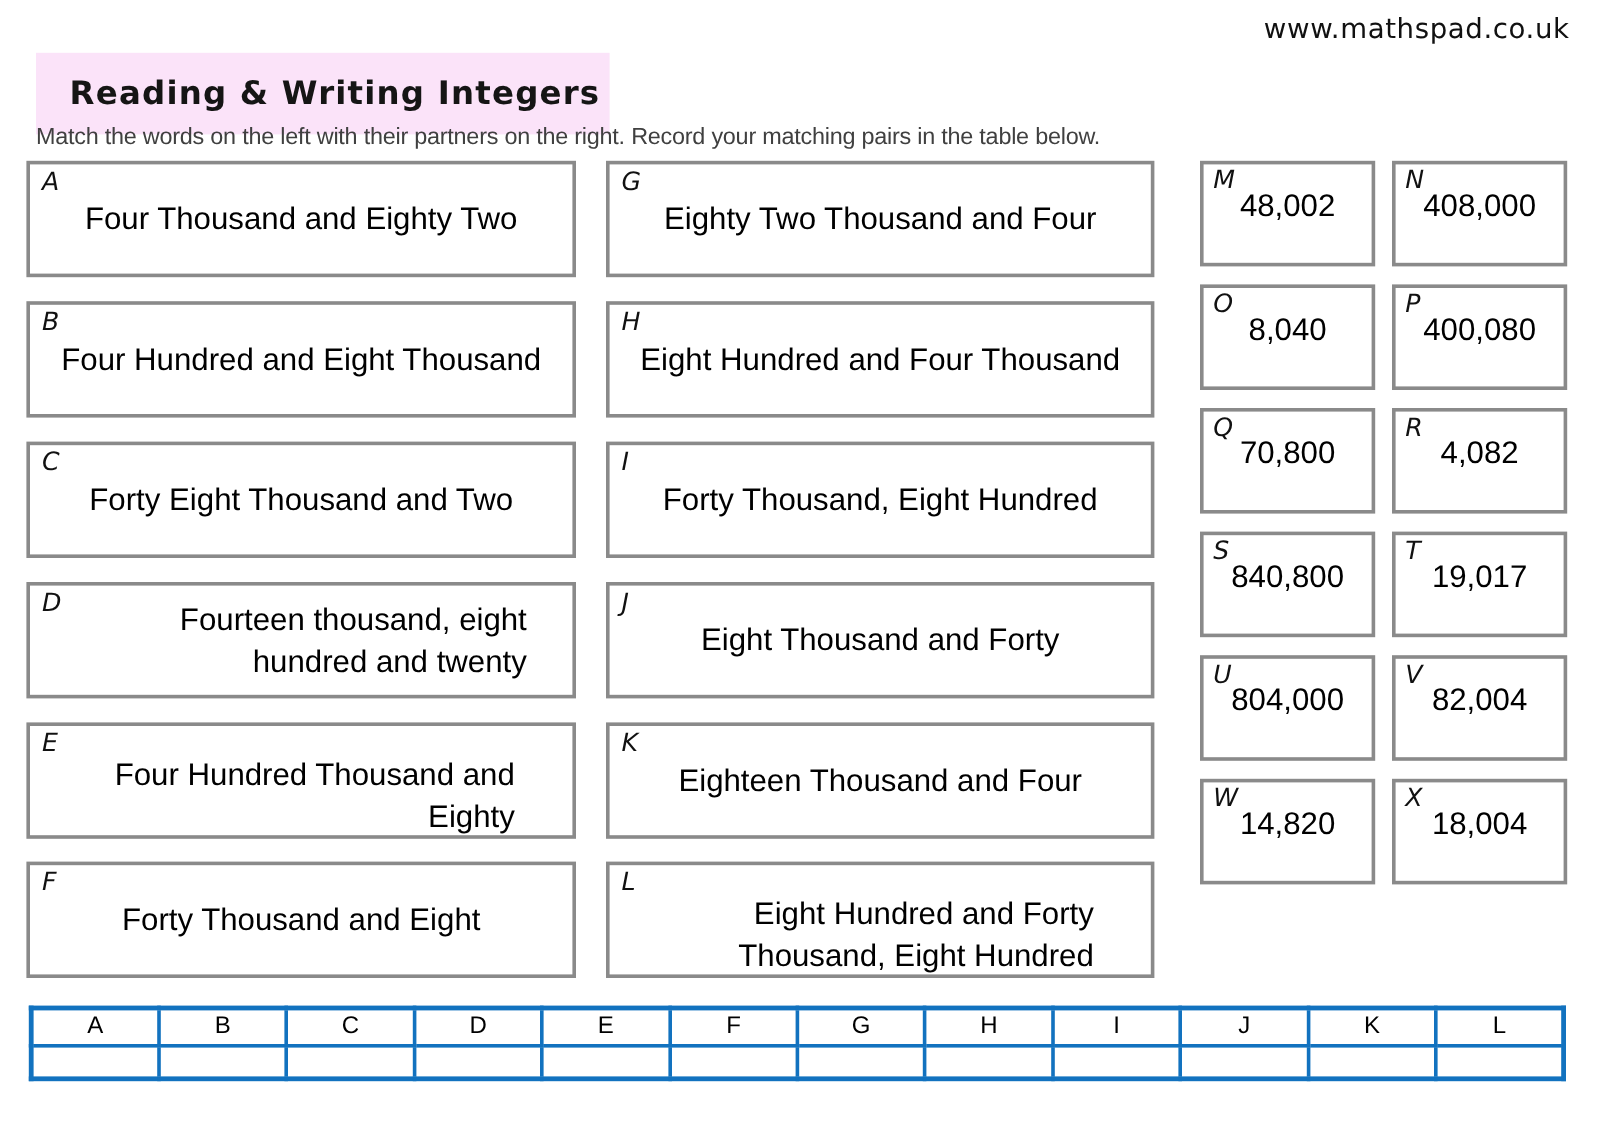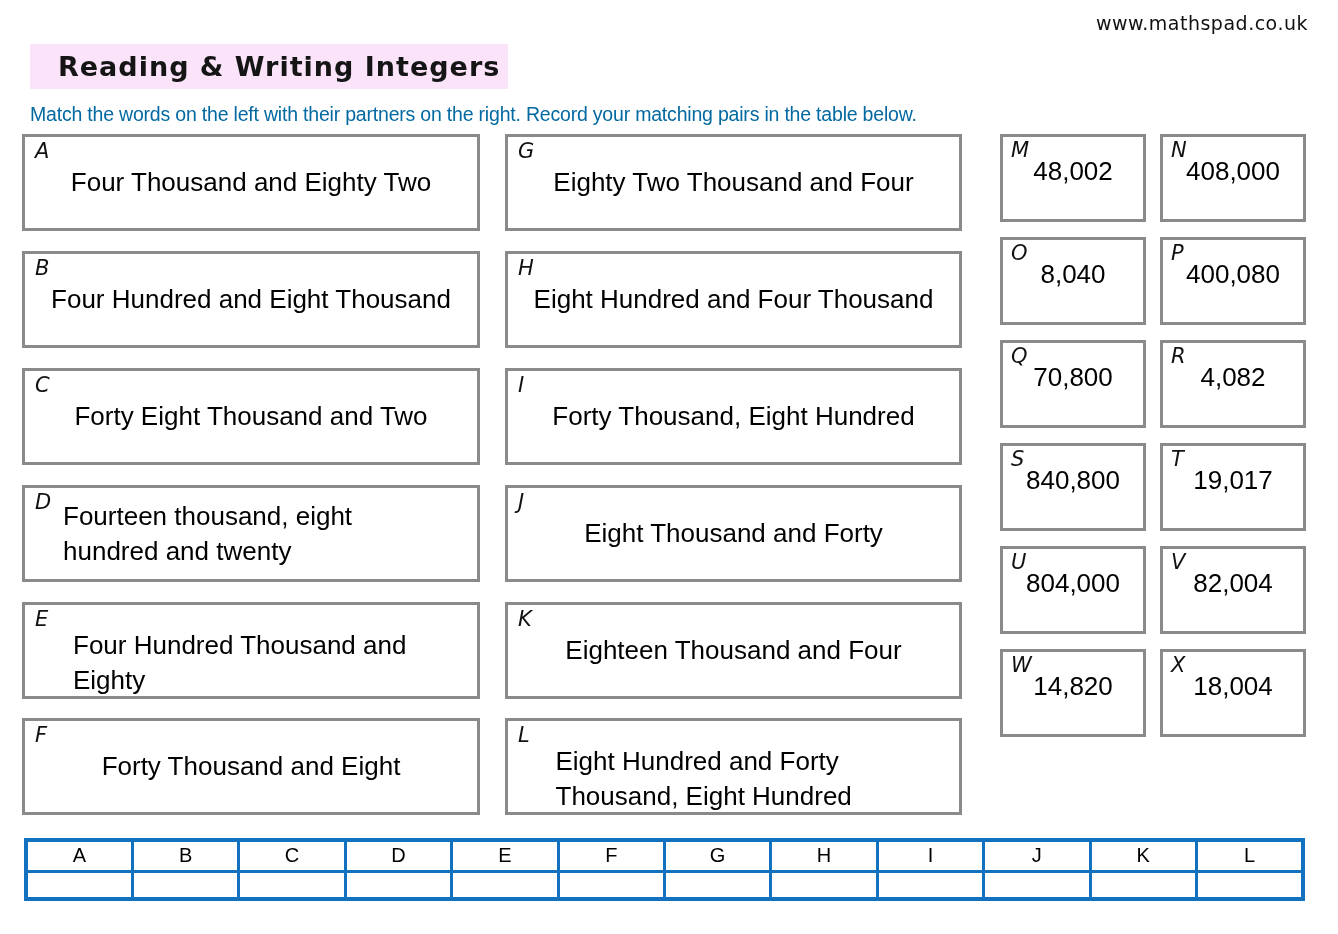--- a/index.html
+++ b/index.html
@@ -6,53 +6,53 @@
   html,body { background:#ffffff; }
   body { font-family:"Liberation Sans", sans-serif; color:#1a1a1a; }
   #page {
     position:relative; width:1338px; height:934px; background:#ffffff; overflow:hidden;
   }
 
   
   .site-url {
     position:absolute; top:12px; right:30px;
     font-family:"DejaVu Sans", sans-serif;
-    font-size:19px; letter-spacing:0.5px; color:#111;
+    font-size:23px; letter-spacing:0.5px; color:#111;
   }
 
   
   .title-band {
-    position:absolute; left:30px; top:44px; width:478px; height:45px;
+    position:absolute; left:30px; top:44px; width:478px; height:68px;
     background:#fbe3f9; display:flex; align-items:center;
   }
   .title-band .title-text {
     font-family:"DejaVu Sans", sans-serif;
     font-weight:800; font-size:27px; letter-spacing:1px; color:#151515;
     padding-left:28px; white-space:nowrap;
     text-transform:capitalize;
   }
 
   .instructions {
     position:absolute; left:30px; top:103px; width:960px;
-    font-size:19.5px; letter-spacing:-0.2px; color:#0369a1;
+    font-size:19.5px; letter-spacing:-0.2px; color:#404040;
   }
 
   
   .card {
     position:absolute; background:#fff;
     border:3px solid #8a8a8a;
     display:flex; align-items:center; justify-content:center;
   }
   .card-letter {
     position:absolute; top:4px; left:10px;
     font-family:"DejaVu Sans", sans-serif;
     font-style:italic; font-size:21px; color:#111; line-height:1;
   }
   .card-text {
-    font-size:26px; line-height:1.32; text-align:left; color:#000;
+    font-size:26px; line-height:1.32; text-align:right; color:#000;
     padding:0 20px; max-width:416px;
   }
   .nowrap .card-text { white-space:nowrap; padding:0 8px; }
   .wrap-narrow .card-text { max-width:396px;margin-top:24px; }
 
   .num-card .card-letter { top:3px; left:8px; }
   .num-value {
     font-size:26px; color:#000; white-space:nowrap;
     padding-bottom:14px; text-align:left;
   }

